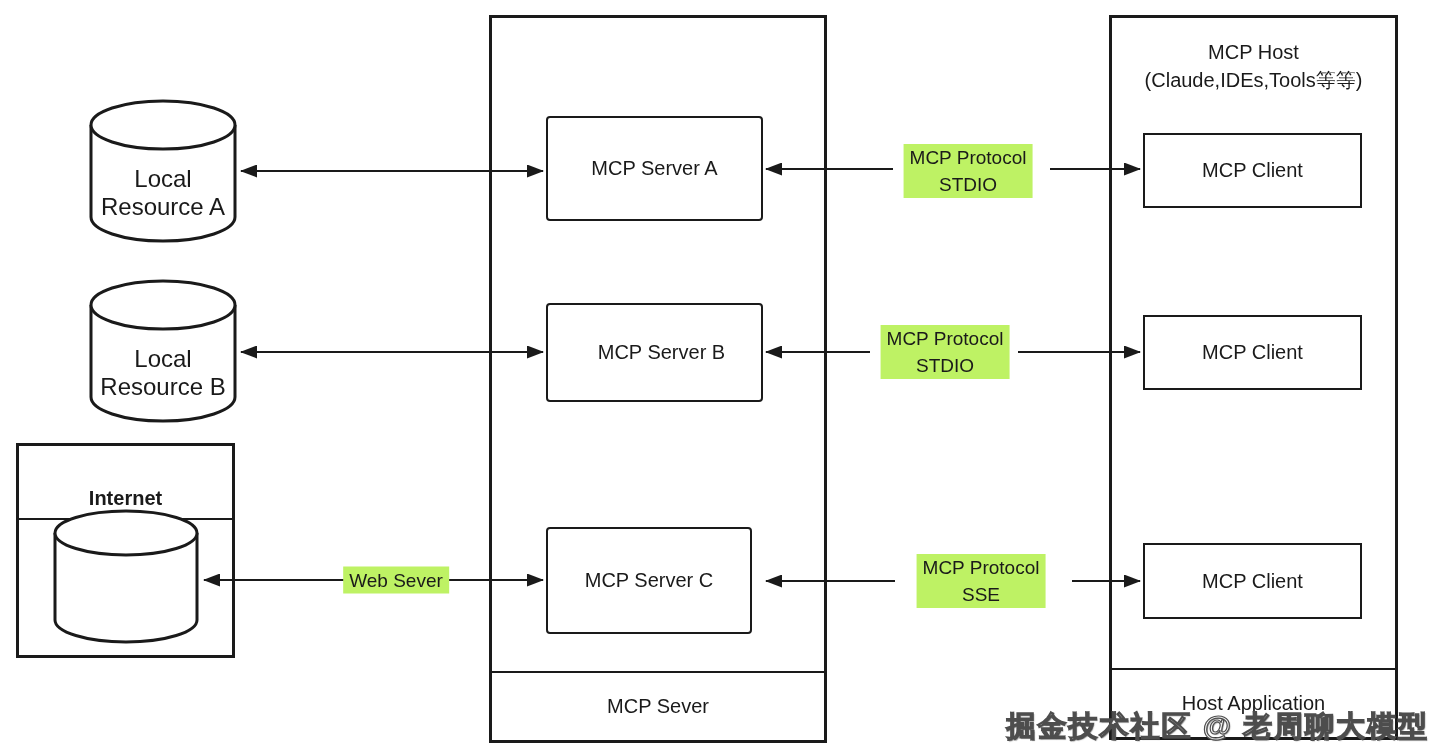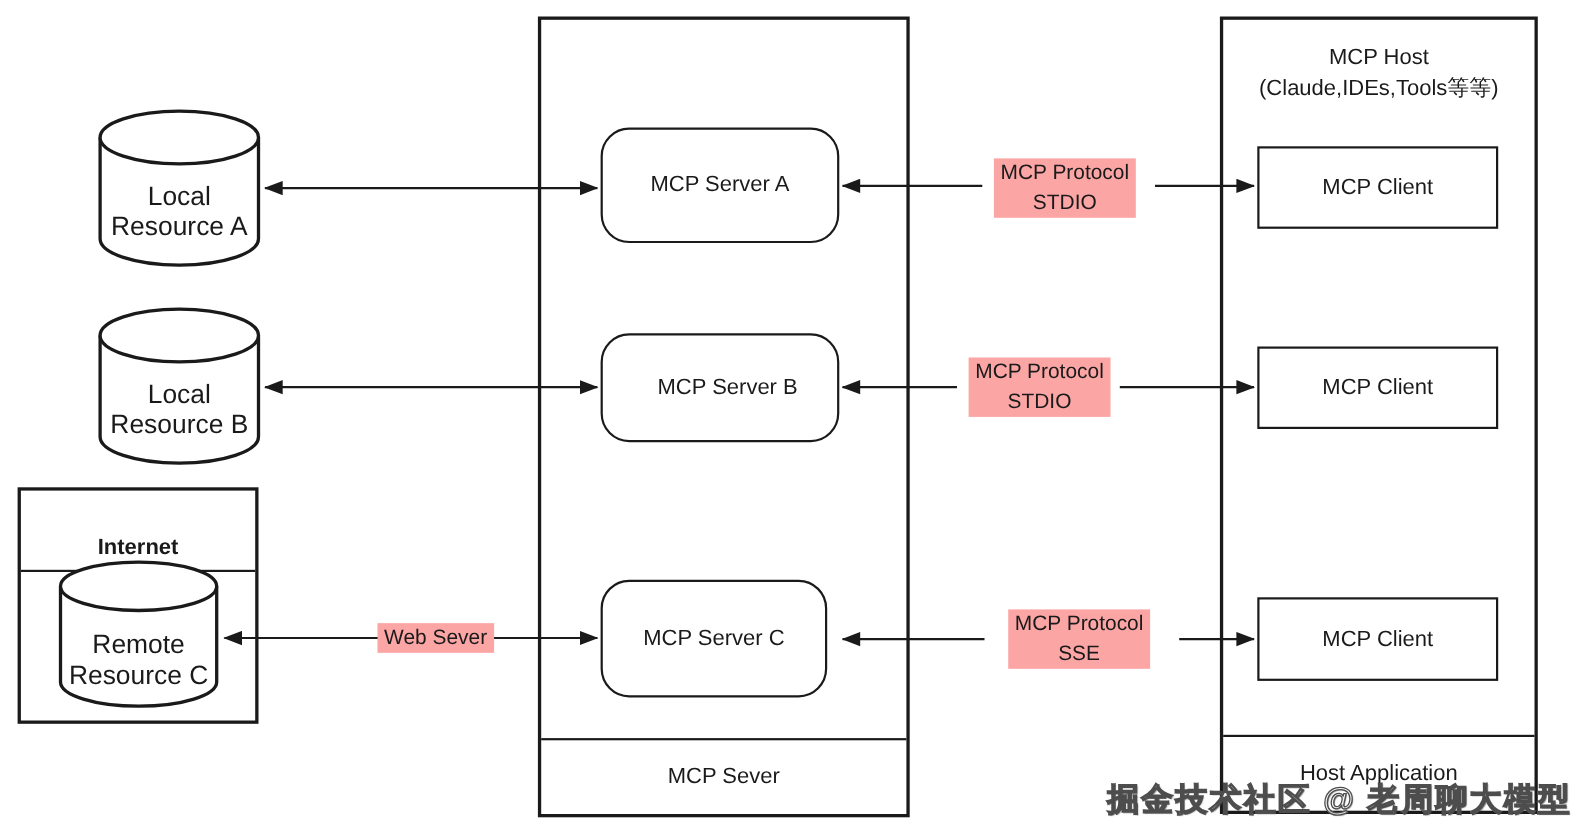--- a/index.html
+++ b/index.html
@@ -22,21 +22,21 @@
   .node {
     position: absolute;
     border: 2.5px solid #1a1a1a;
     background: #ffffff;
     display: flex;
     align-items: center;
     justify-content: center;
     z-index: 2;
     font-size: 20px;
   }
-  .rounded { border-radius: 26px; }
+  .rounded { border-radius: 4px; }
   .cyl-wrapper { position: absolute; z-index: 2; }
   .cyl-wrapper svg { display: block; }
   .cyl-label {
     position: absolute;
     left: 50%;
     transform: translate(-50%, -50%);
     text-align: center;
     white-space: pre-line;
     font-size: 24px;
     line-height: 28px;
@@ -80,21 +80,21 @@
     z-index: 6;
     pointer-events: none;
   }
   .edge-label {
     position: absolute;
     transform: translate(-50%, -50%);
     text-align: center;
     white-space: pre-line;
     font-size: 19px;
     line-height: 27px;
-    background: #fca5a5;
+    background: #bef264;
     padding: 0 6px;
     z-index: 10;
   }
   .watermark {
     position: absolute;
     right: 4px;
     bottom: 8px;
     z-index: 20;
     font-size: 29px;
     font-weight: bold;
@@ -167,22 +167,20 @@
     </svg>
     <div class="cyl-label" style="top:65%;">Local
 Resource B</div>
   </div>
 
   <div class="cyl-wrapper" style="left:52px; top:508px; width:148px; height:137px;">
     <svg width="148" height="137" viewBox="0 0 148 137">
       <path d="M3,25 L3,112 A71,22 0 0 0 145,112 L145,25" fill="#ffffff" stroke="#1a1a1a" stroke-width="3"></path>
       <ellipse cx="74" cy="25" rx="71" ry="22" fill="#ffffff" stroke="#1a1a1a" stroke-width="3"></ellipse>
     </svg>
-    <div class="cyl-label" style="top:68%;">Remote
-Resource C</div>
   </div>
 
   <svg class="arrow-layer">
     <defs>
       <marker id="arrEnd" markerUnits="userSpaceOnUse" markerWidth="18" markerHeight="14" refX="16" refY="6.5" orient="auto">
         <path d="M0,0 L17,6.5 L0,13 Z" fill="#1a1a1a"></path>
       </marker>
       <marker id="arrStart" markerUnits="userSpaceOnUse" markerWidth="18" markerHeight="14" refX="1" refY="6.5" orient="auto">
         <path d="M17,0 L0,6.5 L17,13 Z" fill="#1a1a1a"></path>
       </marker>

